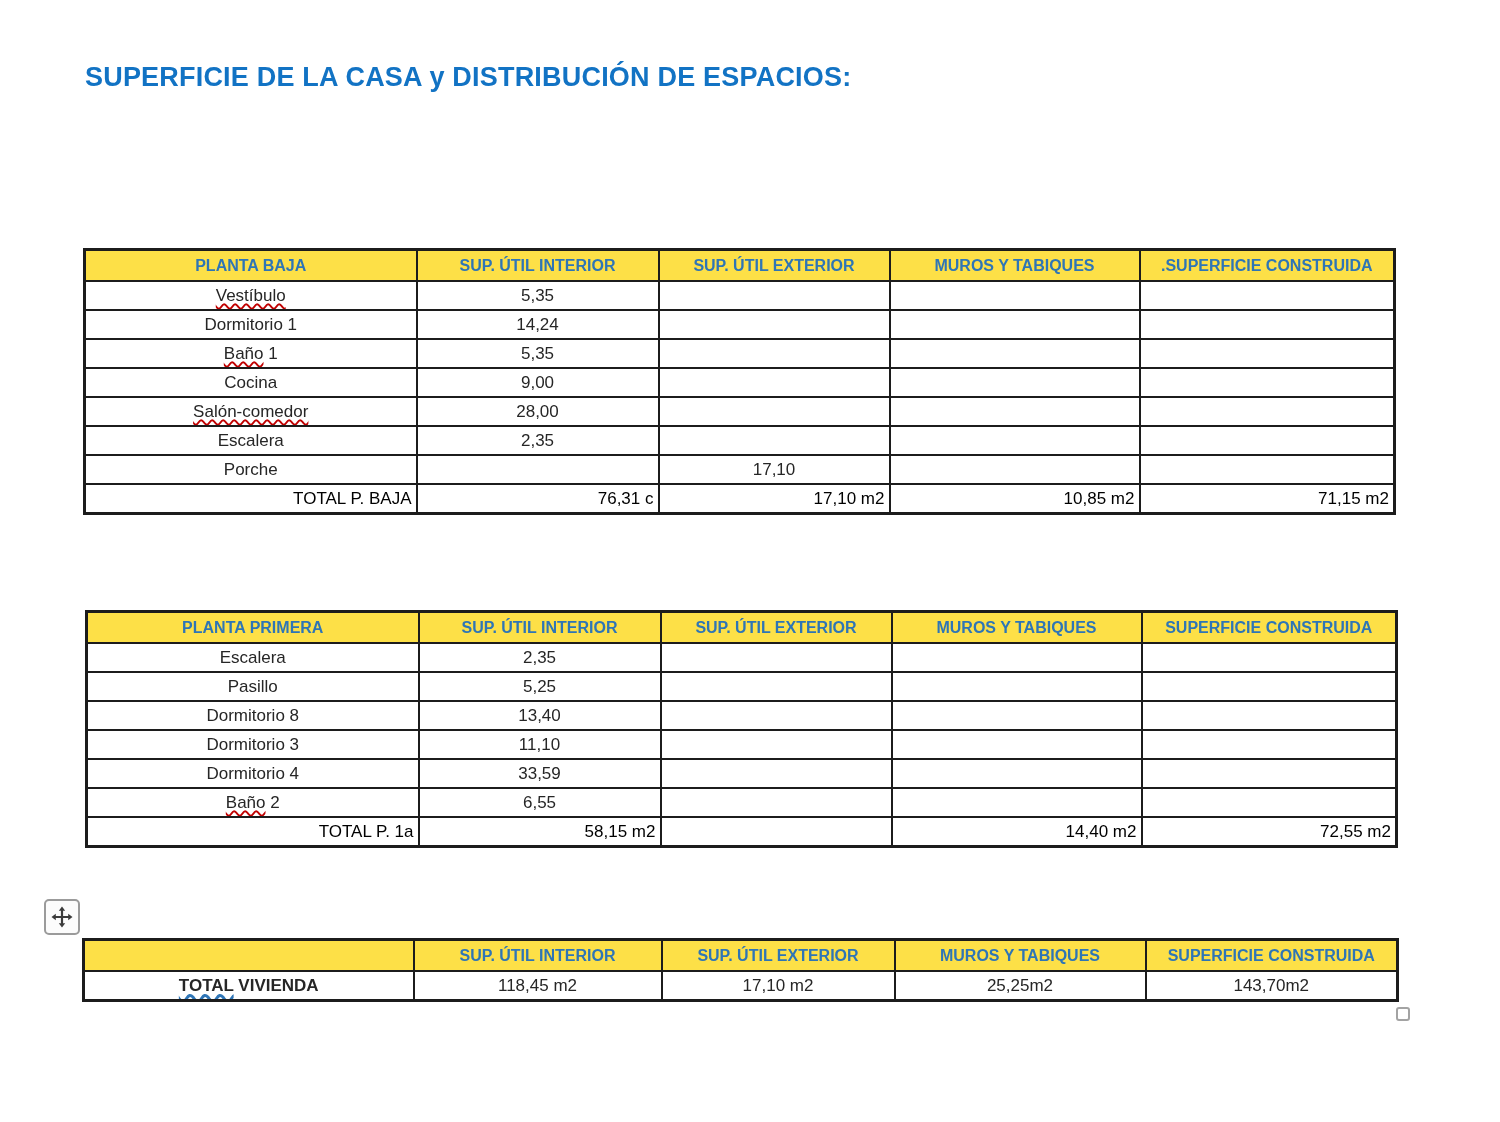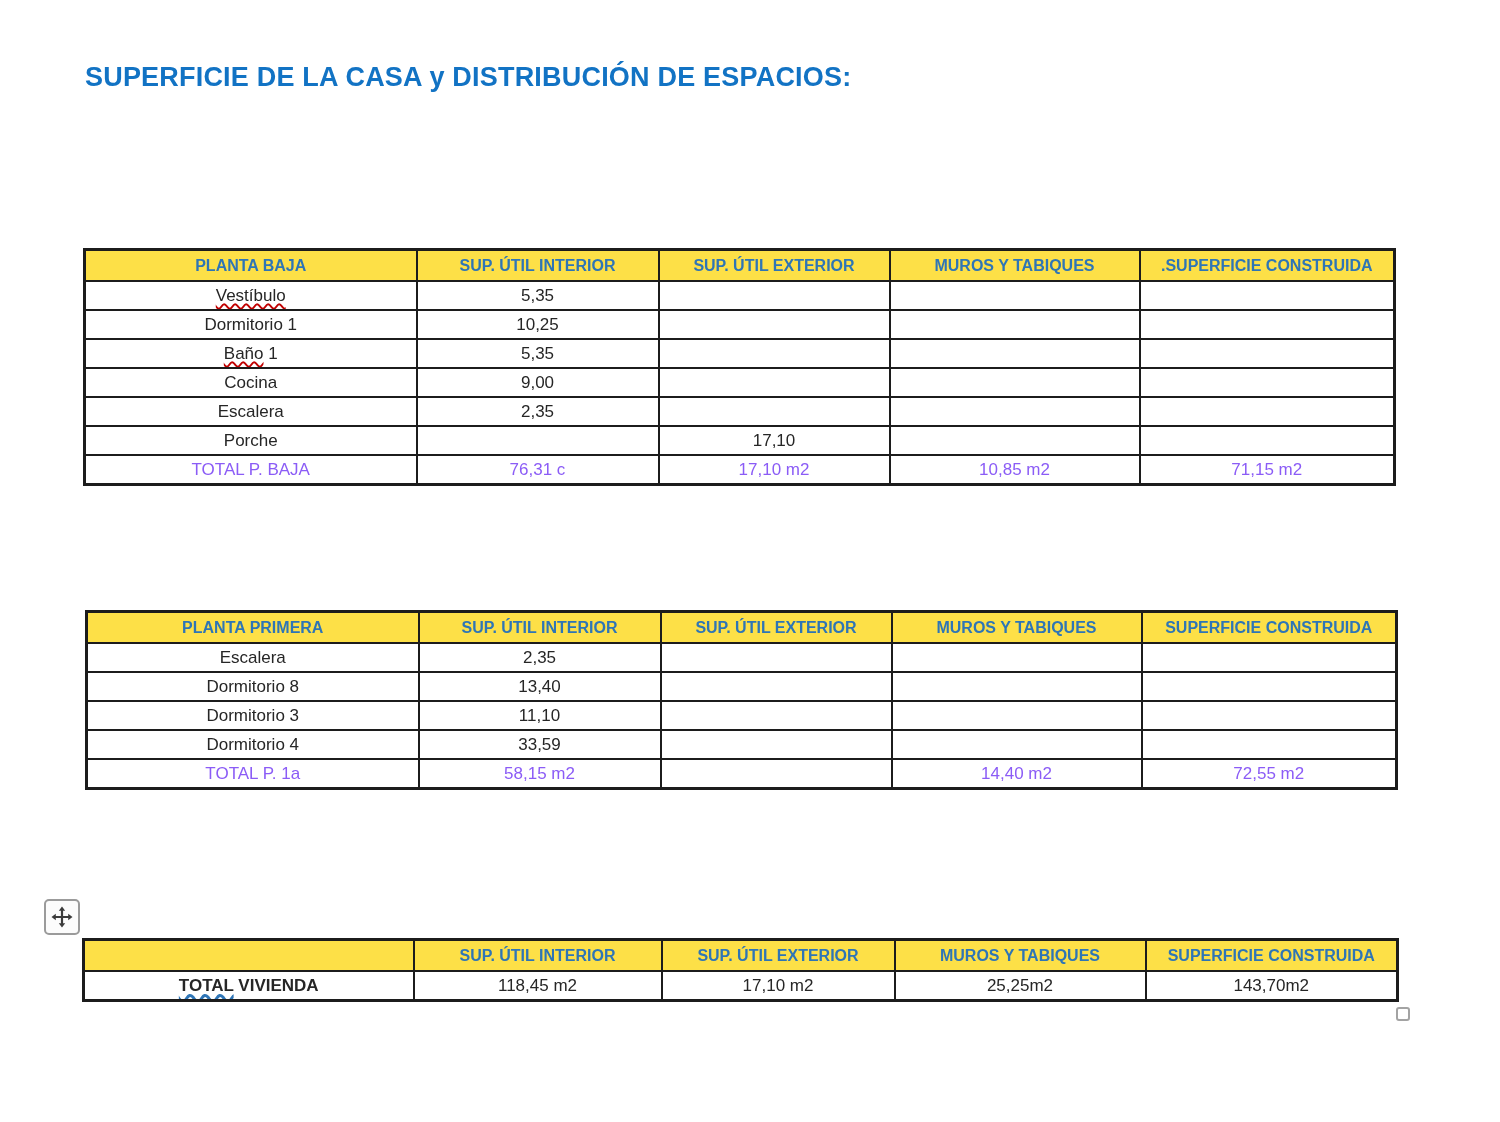--- a/index.html
+++ b/index.html
@@ -32,21 +32,21 @@
   }
   table.t th{
     height:29px;
     font-size:16px;font-weight:700;color:#2e75b6;
     background:#fde047;
   }
   table.t td{
     height:27px;
     font-size:17px;font-weight:400;color:#262626;
   }
-  tr.total td{color:#8b5cf6;}
+  tr.total td{color:#000000;text-align:right;}
   .t3 td:first-child{font-weight:700;margin-top:27px;}
   .mark-red{
     text-decoration-line:underline;
     text-decoration-style:wavy;
     text-decoration-color:#c00000;
     text-decoration-thickness:2px;
     text-underline-offset:2px;
   }
   .mark-blue{
     text-decoration-line:underline;
@@ -99,35 +99,42 @@
       <tbody>
         <tr>
           <td><span class="mark-red">Vestíbulo</span></td>
           <td>5,35</td>
           <td></td>
           <td></td>
           <td></td>
         </tr>
         <tr>
           <td>Dormitorio 1</td>
-          <td>10,25</td>
+          <td>14,24</td>
           <td></td>
           <td></td>
           <td></td>
         </tr>
         <tr>
           <td><span class="mark-red">Baño</span> 1</td>
           <td>5,35</td>
           <td></td>
           <td></td>
           <td></td>
         </tr>
         <tr>
           <td>Cocina</td>
           <td>9,00</td>
+          <td></td>
+          <td></td>
+          <td></td>
+        </tr>
+        <tr>
+          <td><span class="mark-red">Salón-comedor</span></td>
+          <td>28,00</td>
           <td></td>
           <td></td>
           <td></td>
         </tr>
         <tr>
           <td>Escalera</td>
           <td>2,35</td>
           <td></td>
           <td></td>
           <td></td>
@@ -168,36 +175,50 @@
       </thead>
       <tbody>
         <tr>
           <td>Escalera</td>
           <td>2,35</td>
           <td></td>
           <td></td>
           <td></td>
         </tr>
         <tr>
+          <td>Pasillo</td>
+          <td>5,25</td>
+          <td></td>
+          <td></td>
+          <td></td>
+        </tr>
+        <tr>
           <td>Dormitorio 8</td>
           <td>13,40</td>
           <td></td>
           <td></td>
           <td></td>
         </tr>
         <tr>
           <td>Dormitorio 3</td>
           <td>11,10</td>
           <td></td>
           <td></td>
           <td></td>
         </tr>
         <tr>
           <td>Dormitorio 4</td>
           <td>33,59</td>
+          <td></td>
+          <td></td>
+          <td></td>
+        </tr>
+        <tr>
+          <td><span class="mark-red">Baño</span> 2</td>
+          <td>6,55</td>
           <td></td>
           <td></td>
           <td></td>
         </tr>
         <tr class="total">
           <td>TOTAL P. 1a</td>
           <td>58,15 m2</td>
           <td></td>
           <td>14,40 m2</td>
           <td>72,55 m2</td>

